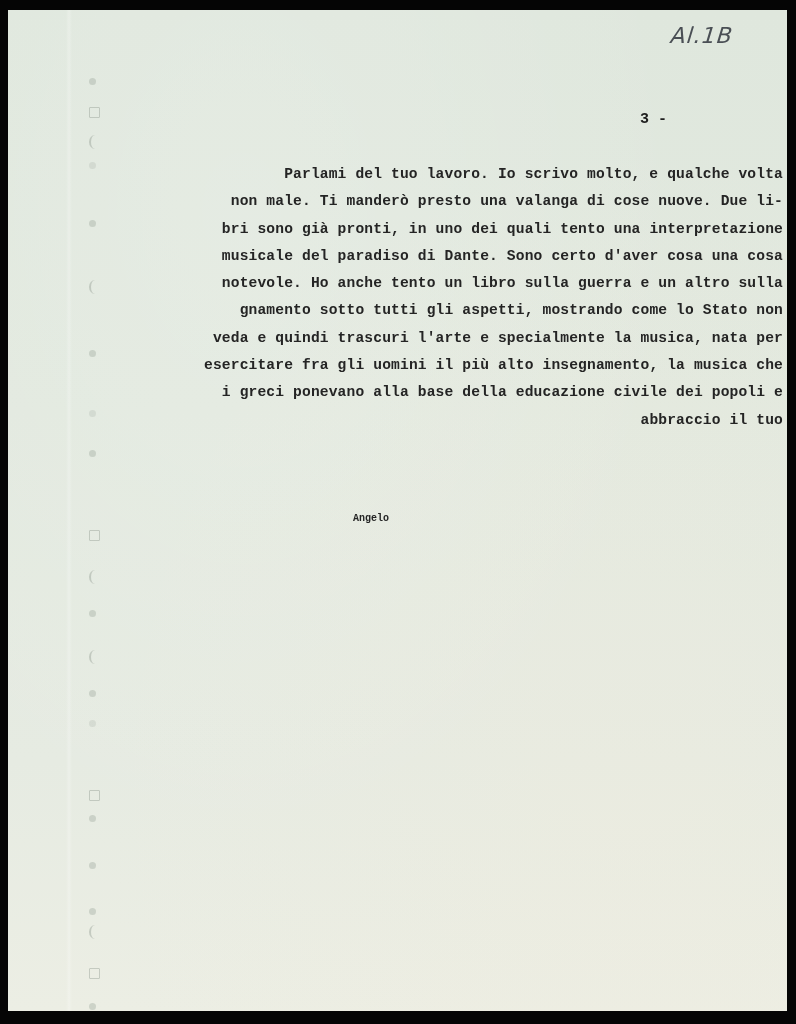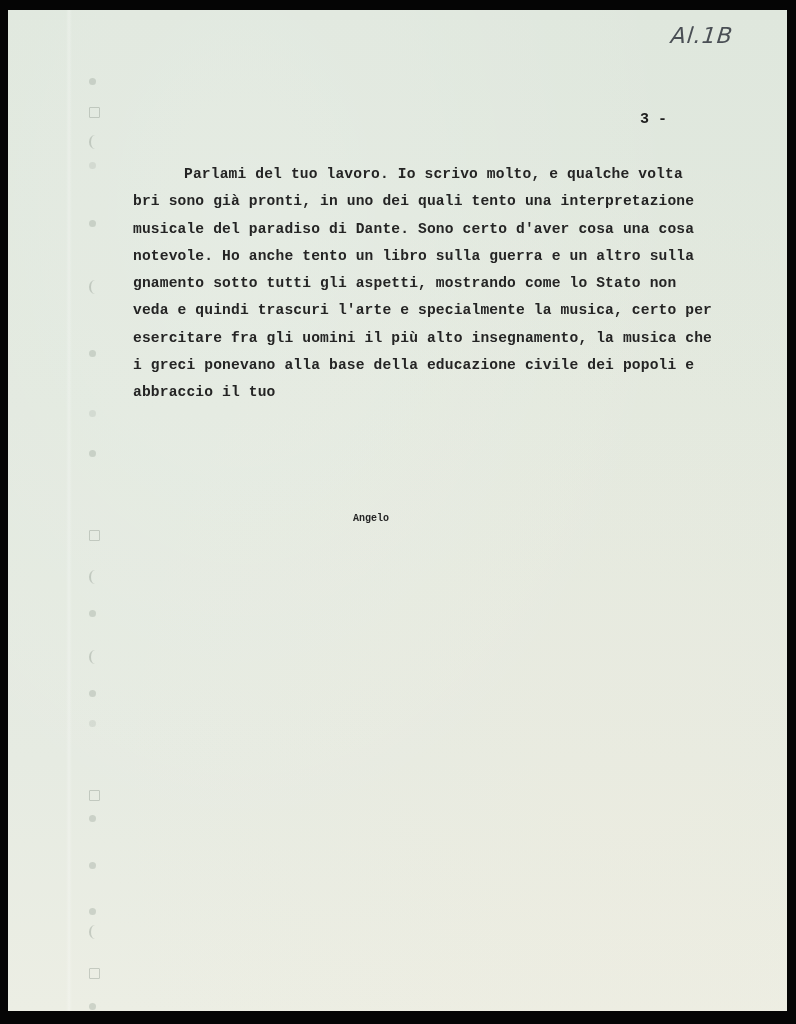--- a/index.html
+++ b/index.html
@@ -101,20 +101,21 @@
       font-size: 14.6px;
       font-weight: bold;
       line-height: 27.3px;
       color: #242424;
       letter-spacing: 0.15px;
     }
     .line {
       white-space: pre;
       display: block;
       height: 27.3px;
+      text-align: right;
     }
     .indent {
       padding-left: 51px;
     }
     .signature {
       position: absolute;
       left: 345px;
       top: 503px;
       font-family: "Liberation Mono", monospace;
       font-size: 10px;
@@ -154,25 +155,26 @@
       <div class="perf square" style="top:958px"></div>
       <div class="perf" style="top:993px"></div>
     </div>
 
     <div class="archive-ref">Al.1B</div>
 
     <div class="page-number">3 -</div>
 
     <div class="body-text">
       <span class="line indent">Parlami del tuo lavoro. Io scrivo molto, e qualche volta</span>
+      <span class="line">non male. Ti manderò presto una valanga di cose nuove. Due li-</span>
       <span class="line">bri sono già pronti, in uno dei quali tento una interpretazione</span>
       <span class="line">musicale del paradiso di Dante. Sono certo d'aver cosa una cosa</span>
       <span class="line">notevole. Ho anche tento un libro sulla guerra e un altro sulla</span>
       <span class="line">gnamento sotto tutti gli aspetti, mostrando come lo Stato non</span>
-      <span class="line">veda e quindi trascuri l'arte e specialmente la musica, certo per</span>
+      <span class="line">veda e quindi trascuri l'arte e specialmente la musica, nata per</span>
       <span class="line">esercitare fra gli uomini il più alto insegnamento, la musica che</span>
       <span class="line">i greci ponevano alla base della educazione civile dei popoli e</span>
       <span class="line">abbraccio il tuo</span>
     </div>
 
     <div class="signature">Angelo</div>
   </div>
 </div>
 
 </body></html>

